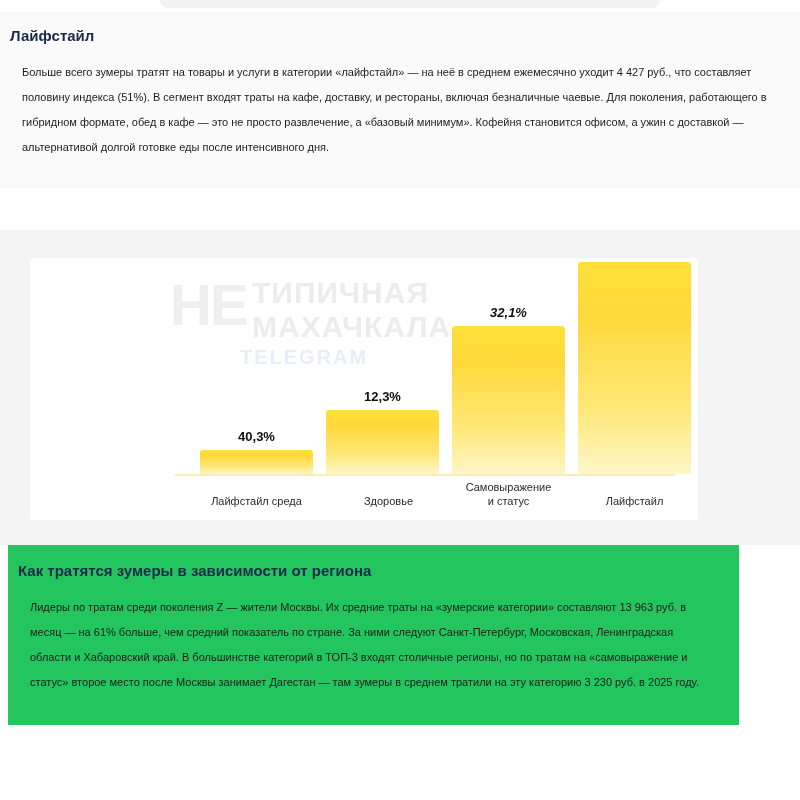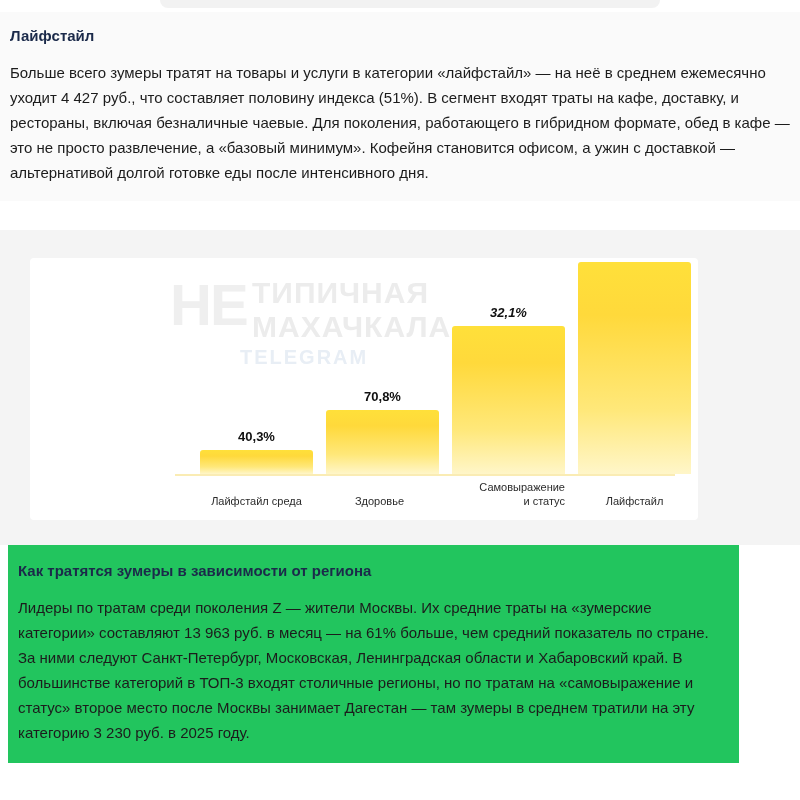--- a/index.html
+++ b/index.html
@@ -42,25 +42,25 @@
   .section-heading {
     font-size: 15px;
     font-weight: bold;
     color: #1b2a4a;
     padding: 0 10px;
     margin: 0;
     line-height: 20px;
   }
 
   .para {
-    font-size: 15px;
+    font-size: 11px;
     line-height: 25px;
     color: #1c1c1c;
     padding: 0 10px;
-    margin: 0;
+    margin: 12px;
   }
 
   .block-1 {
     position: absolute;
     top: 12px;
     left: 0;
     width: 800px;
     background: #fafafa;
     padding-top: 14px;
     padding-bottom: 16px;
@@ -227,32 +227,32 @@
 
         <div class="bar-group" style="left:170px; width:113px;">
           <div class="bar-value">40,3%</div>
           <div class="bar" style="height:24px;"></div>
         </div>
         <div class="bar-label" style="left:170px; width:113px;">
           <div>Лайфстайл среда</div>
         </div>
 
         <div class="bar-group" style="left:296px; width:113px;">
-          <div class="bar-value">70,8%</div>
+          <div class="bar-value">12,3%</div>
           <div class="bar" style="height:64px;"></div>
         </div>
-        <div class="bar-label" style="left:293px; width:113px;">
+        <div class="bar-label" style="left:302px; width:113px;">
           <div>Здоровье</div>
         </div>
 
         <div class="bar-group" style="left:422px; width:113px;font-style:italic;">
           <div class="bar-value">32,1%</div>
           <div class="bar" style="height:148px;"></div>
         </div>
-        <div class="bar-label" style="left:422px; width:113px;text-align:right;">
+        <div class="bar-label" style="left:422px; width:113px;">
           <div>Самовыражение</div>
           <div>и статус</div>
         </div>
 
         <div class="bar-group" style="left:548px; width:113px;">
 
           <div class="bar" style="height:212px;"></div>
         </div>
         <div class="bar-label" style="left:548px; width:113px;">
           <div>Лайфстайл</div>

